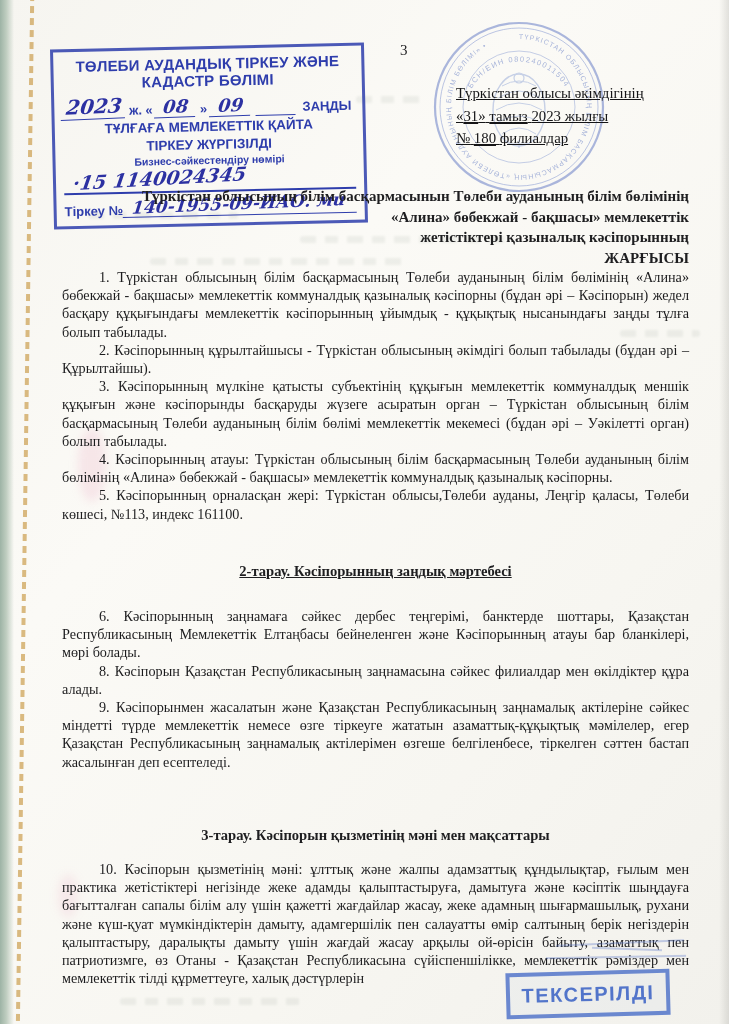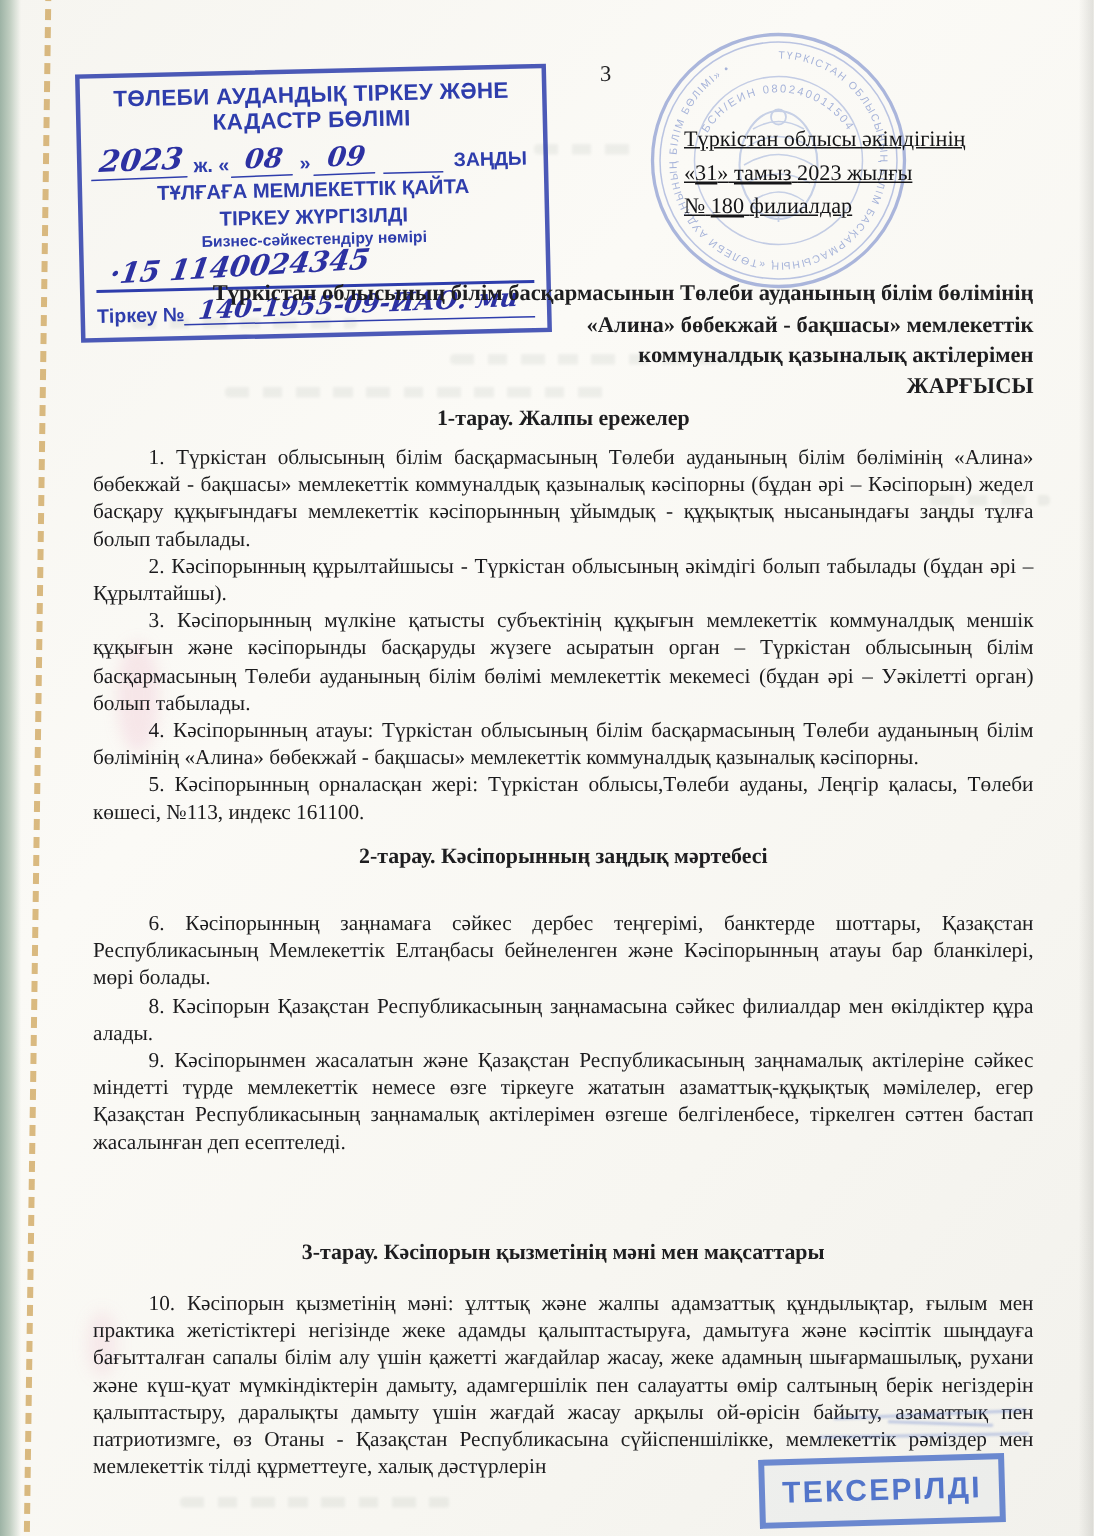--- a/index.html
+++ b/index.html
@@ -51,21 +51,21 @@
   .approval .u{text-decoration:underline;text-underline-offset:2px;}
   .approval .l4{padding-left:34px;}
 
   
   .blockA{position:absolute;left:62px;top:186px;width:627px;}
   .blockB{position:absolute;left:62px;top:552px;width:627px;}
   .blockC{position:absolute;left:62px;top:820px;width:627px;}
   .title-line{text-align:right;font-weight:bold;font-size:15px;line-height:20.5px;}
   .chapter{text-align:center;font-weight:bold;font-size:14.6px;line-height:19px;margin:0;}
   .chapter.c1{margin:2px 0 7px;}
-  .chapter.c2{margin:10px 0 26px;}
+  .chapter.c2{margin:10px 0 26px;text-decoration:underline;}
   .chapter.c3{margin:6px 0 15px;}
   p.para{margin:0;font-size:14.2px;line-height:18.2px;text-align:justify;text-indent:37px;color:#1b1b1d;}
 
   
   .verified{position:absolute;left:506px;top:971px;width:156px;height:38px;
             border:4px solid rgba(74,110,200,.8);color:rgba(74,110,200,.95);
             display:flex;align-items:center;justify-content:center;transform:rotate(-1.6deg);
             font-family:"Liberation Sans","DejaVu Sans",sans-serif;font-weight:bold;
             font-size:20px;letter-spacing:1.5px;background:rgba(120,150,220,.05);}
   .scribble{position:absolute;background:rgba(80,112,200,.32);height:2px;filter:blur(.6px);}
@@ -142,23 +142,22 @@
 
   <div class="approval">
     <div>Түркістан облысы әкімдігінің</div>
     <div><span>«</span><span class="u">31</span><span>»</span> <span class="u">тамыз</span> <span>2023 жылғы</span></div>
     <div><span>№</span> <span class="u">180</span> <span>филиалдар</span></div>
   </div>
 
   <div class="blockA">
     <div class="title-line">Түркістан облысының білім басқармасынын Төлеби ауданының білім бөлімінің</div>
     <div class="title-line">«Алина» бөбекжай - бақшасы» мемлекеттік</div>
-    <div class="title-line">коммуналдық қазыналық актілерімен</div>
+    <div class="title-line">жетістіктері қазыналық кәсіпорынның</div>
     <div class="title-line">ЖАРҒЫСЫ</div>
-    <div class="chapter c1">1-тарау. Жалпы ережелер</div>
     <p class="para">1. Түркістан облысының білім басқармасының Төлеби ауданының білім бөлімінің «Алина» бөбекжай - бақшасы» мемлекеттік коммуналдық қазыналық кәсіпорны (бұдан әрі – Кәсіпорын) жедел басқару құқығындағы мемлекеттік кәсіпорынның ұйымдық - құқықтық нысанындағы заңды тұлға болып табылады.</p>
     <p class="para">2. Кәсіпорынның құрылтайшысы - Түркістан облысының әкімдігі болып табылады (бұдан әрі –Құрылтайшы).</p>
     <p class="para">3. Кәсіпорынның мүлкіне қатысты субъектінің құқығын мемлекеттік коммуналдық меншік құқығын және кәсіпорынды басқаруды жүзеге асыратын орган – Түркістан облысының білім басқармасының Төлеби ауданының білім бөлімі мемлекеттік мекемесі (бұдан әрі – Уәкілетті орган) болып табылады.</p>
     <p class="para">4. Кәсіпорынның атауы: Түркістан облысының білім басқармасының Төлеби ауданының білім бөлімінің «Алина» бөбекжай - бақшасы» мемлекеттік коммуналдық қазыналық кәсіпорны.</p>
     <p class="para">5. Кәсіпорынның орналасқан жері: Түркістан облысы,Төлеби ауданы, Леңгір қаласы, Төлеби көшесі, №113, индекс 161100.</p>
   </div>
 
   <div class="blockB">
     <div class="chapter c2">2-тарау. Кәсіпорынның заңдық мәртебесі</div>
     <p class="para">6. Кәсіпорынның заңнамаға сәйкес дербес теңгерімі, банктерде шоттары, Қазақстан Республикасының Мемлекеттік Елтаңбасы бейнеленген және Кәсіпорынның атауы бар бланкілері, мөрі болады.</p>

